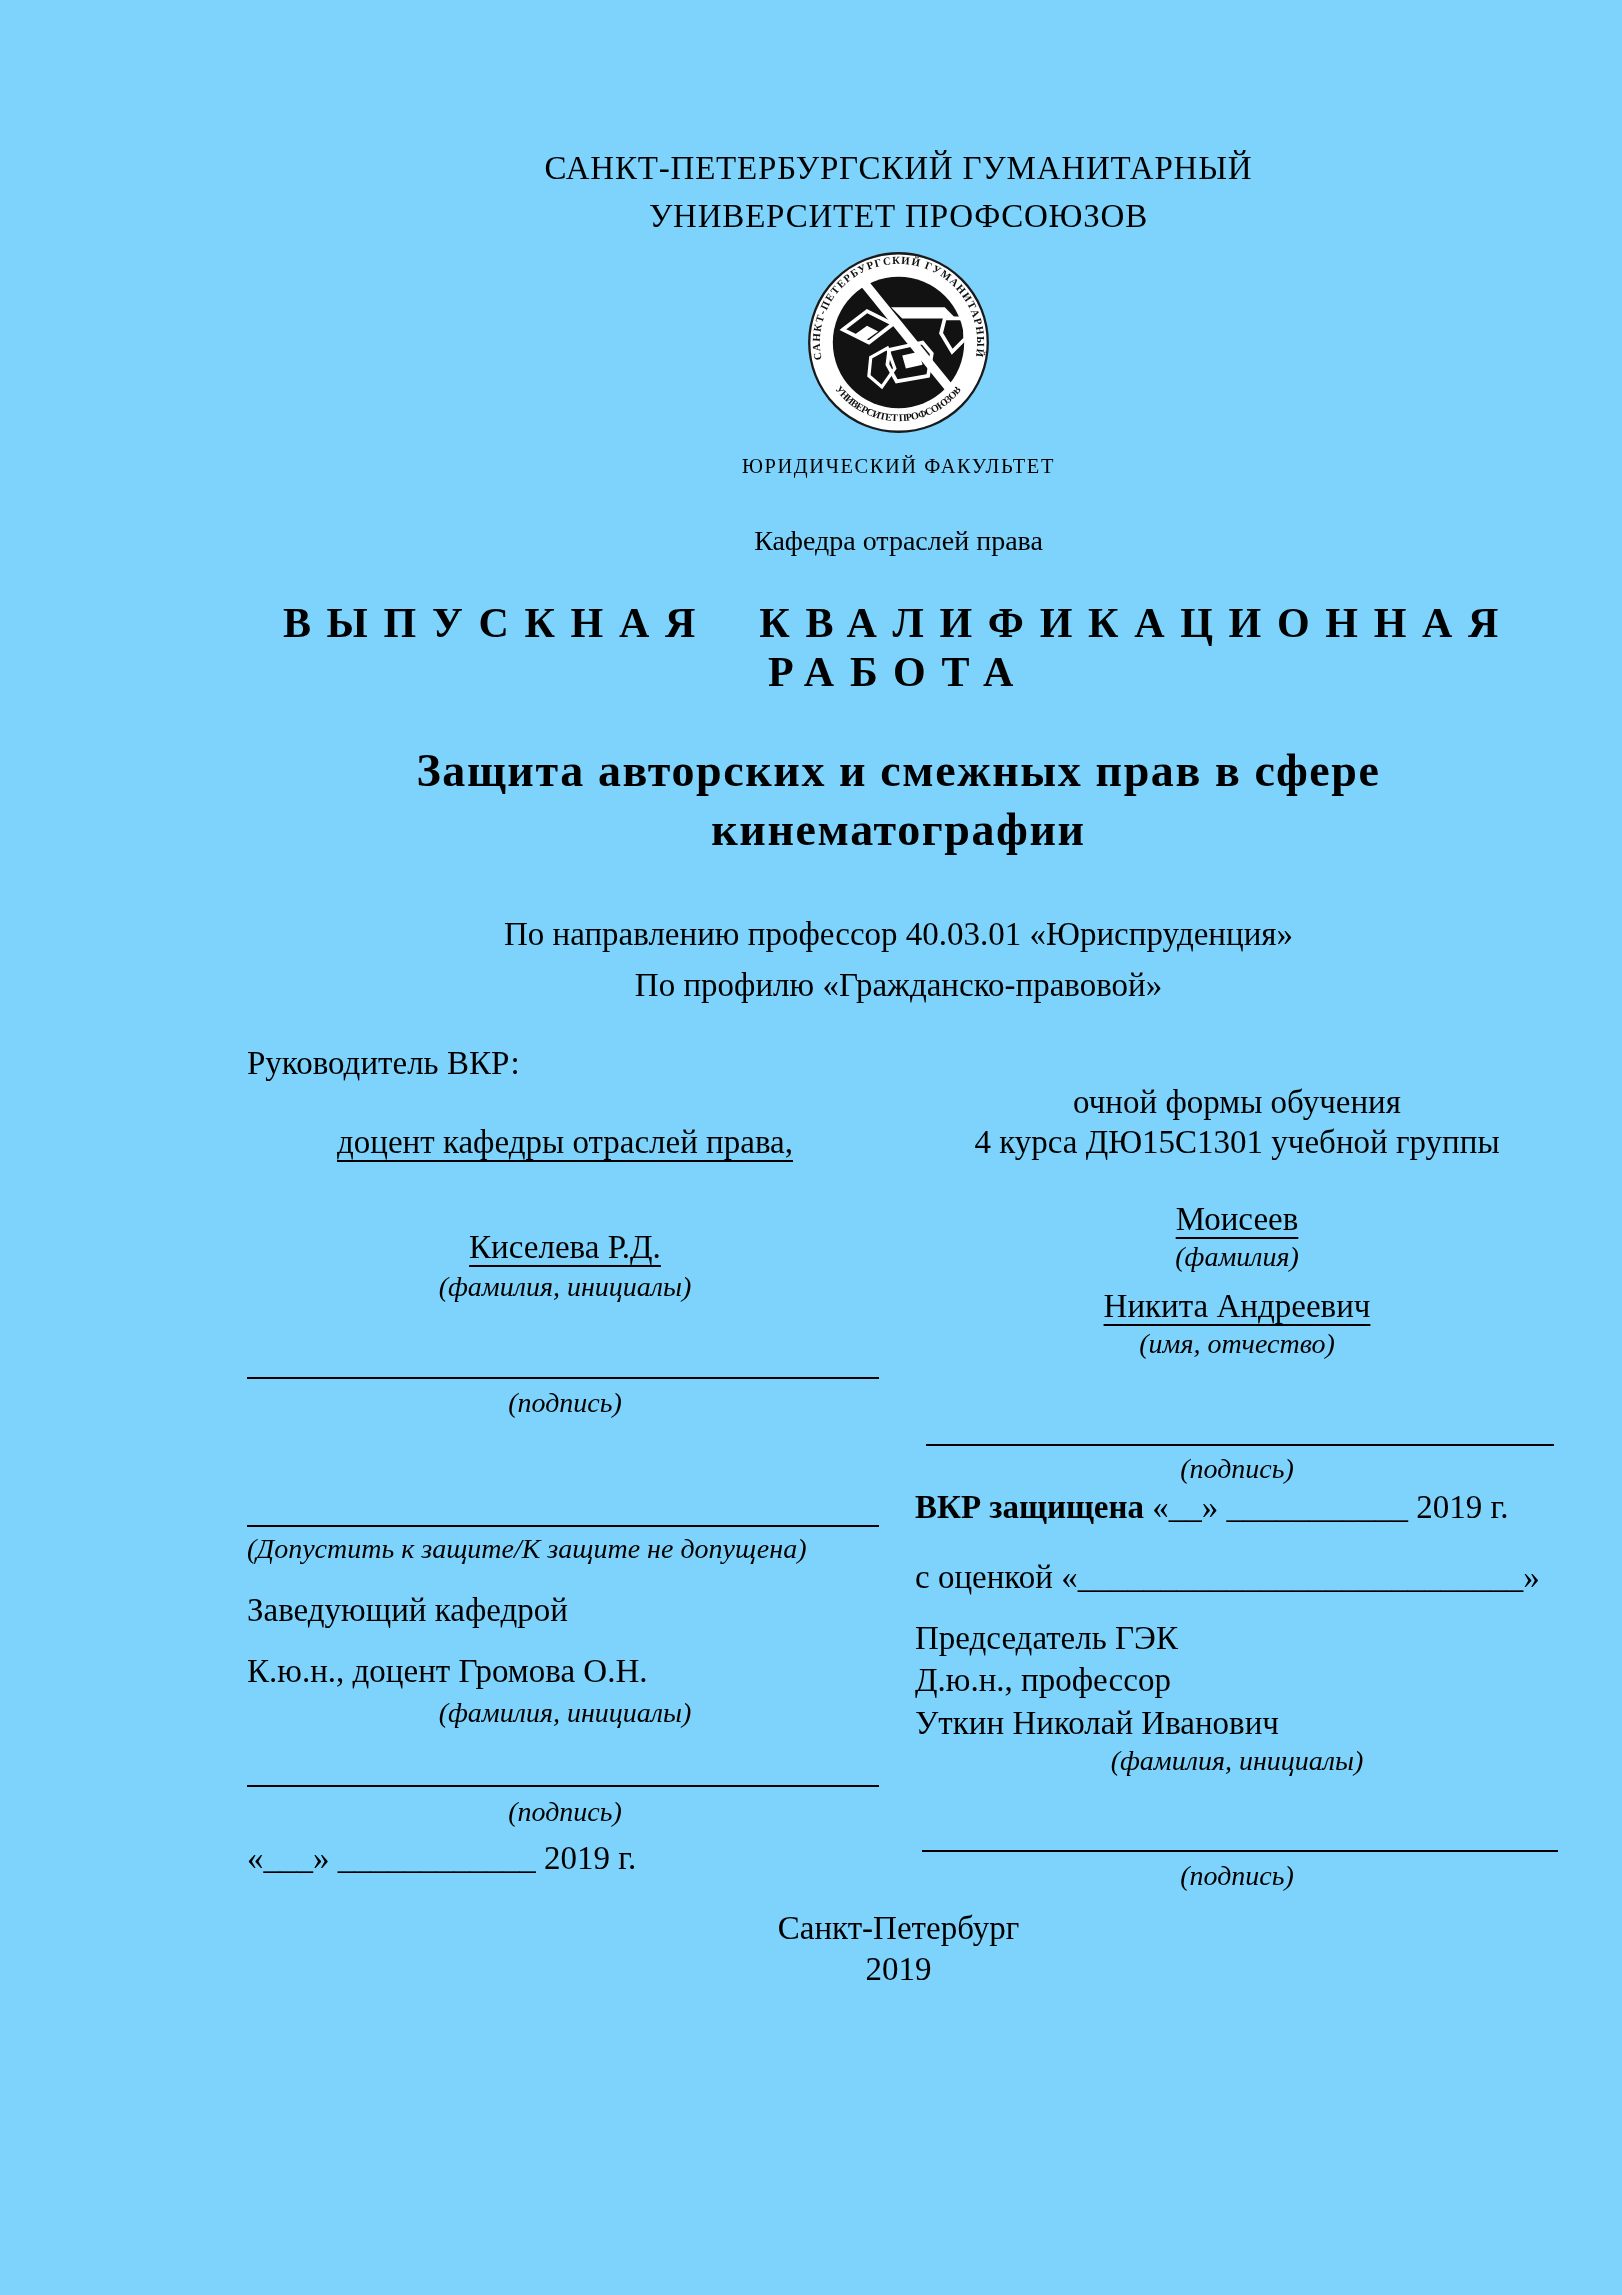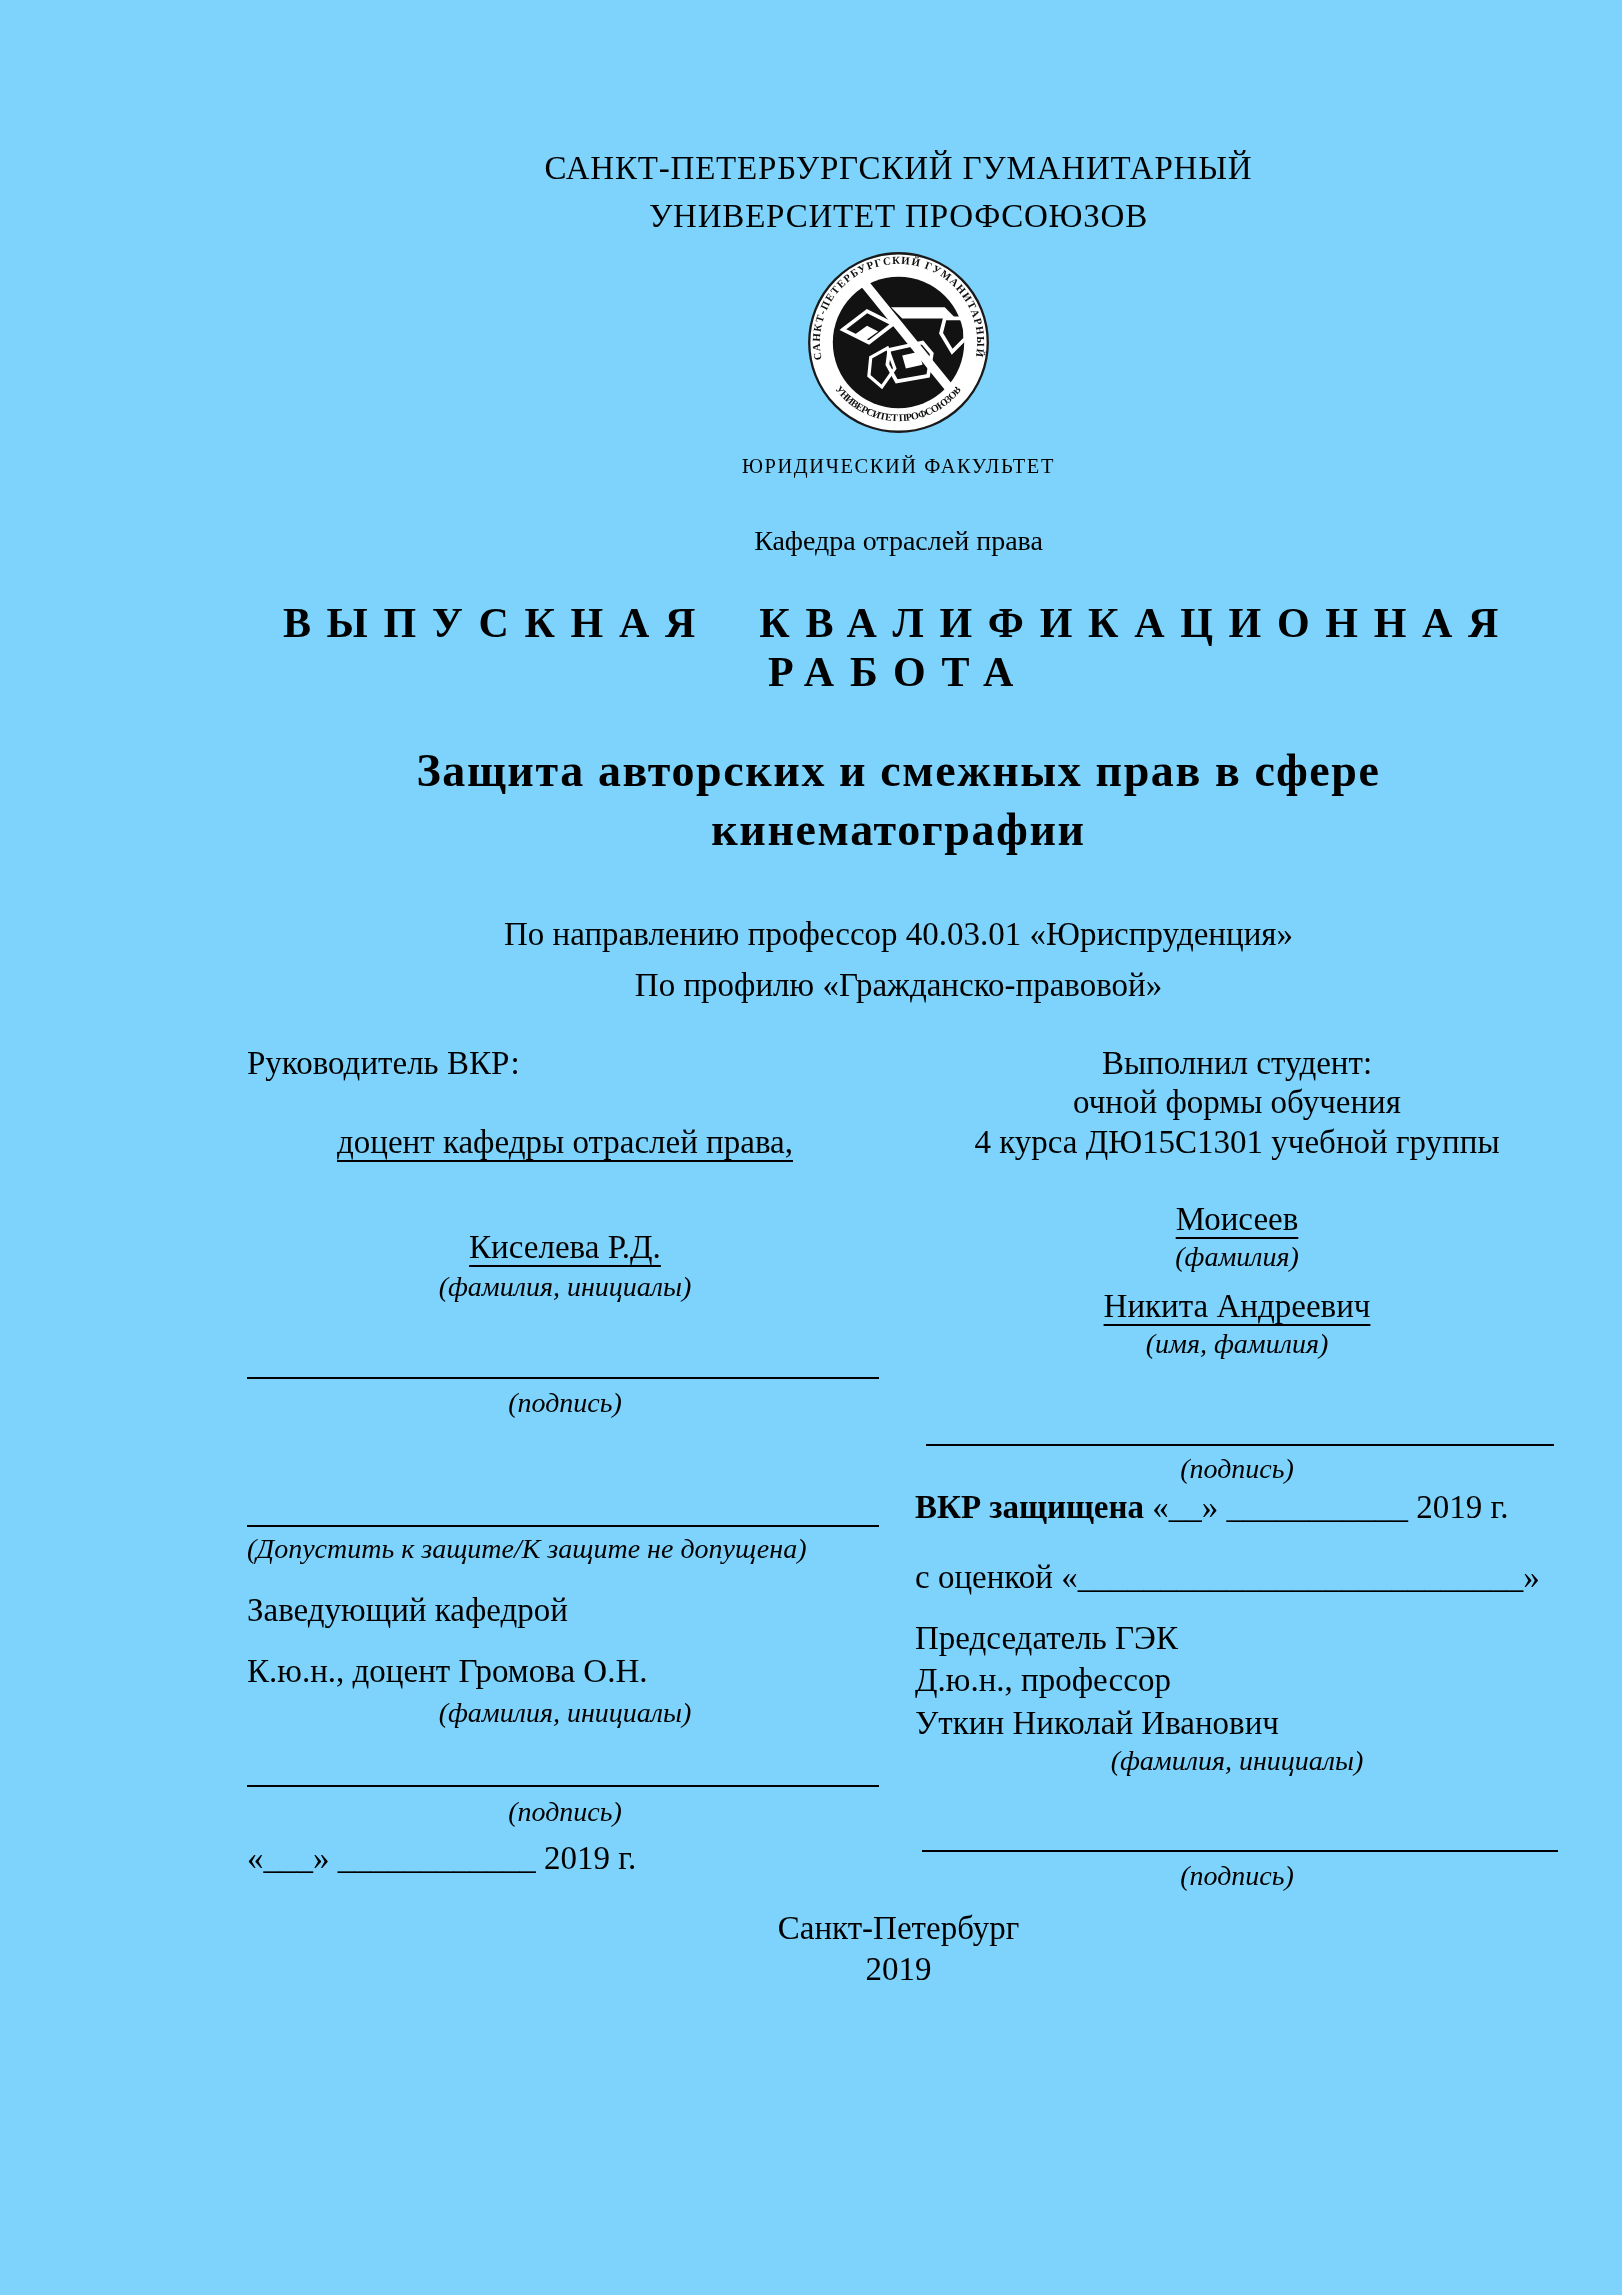--- a/index.html
+++ b/index.html
@@ -86,28 +86,27 @@
 
   <div class="t lcol body" style="top:1591px">Заведующий кафедрой</div>
   <div class="t lcol body" style="top:1652px">К.ю.н., доцент Громова О.Н.</div>
   <div class="t lcol cap cc" style="top:1696px">(фамилия, инициалы)</div>
 
   <div class="line" style="top:1785px; left:247px; width:632px"></div>
   <div class="t lcol cap cc" style="top:1795px">(подпись)</div>
 
   <div class="t lcol body" style="top:1839px">«___» ____________ 2019 г.</div>
 
-  <div class="t rcol body cc" style="top:1044px">Выполнил студент:</div>
   <div class="t rcol body cc" style="top:1083px">очной формы обучения</div>
   <div class="t rcol body cc" style="top:1123px">4 курса ДЮ15С1301 учебной группы</div>
 
   <div class="t rcol body cc" style="top:1200px"><span class="ul">Моисеев</span></div>
   <div class="t rcol cap cc" style="top:1240px">(фамилия)</div>
   <div class="t rcol body cc" style="top:1287px"><span class="ul">Никита Андреевич</span></div>
-  <div class="t rcol cap cc" style="top:1327px">(имя, фамилия)</div>
+  <div class="t rcol cap cc" style="top:1327px">(имя, отчество)</div>
 
   <div class="line" style="top:1444px; left:926px; width:628px"></div>
   <div class="t rcol cap cc" style="top:1452px">(подпись)</div>
 
   <div class="t rcol body" style="top:1488px"><span class="bold">ВКР защищена</span> <span>«__» ___________ 2019 г.</span></div>
 
   <div class="t rcol body" style="top:1558px">с оценкой «___________________________»</div>
 
   <div class="t rcol body" style="top:1619px">Председатель ГЭК</div>
   <div class="t rcol body" style="top:1661px">Д.ю.н., профессор</div>

